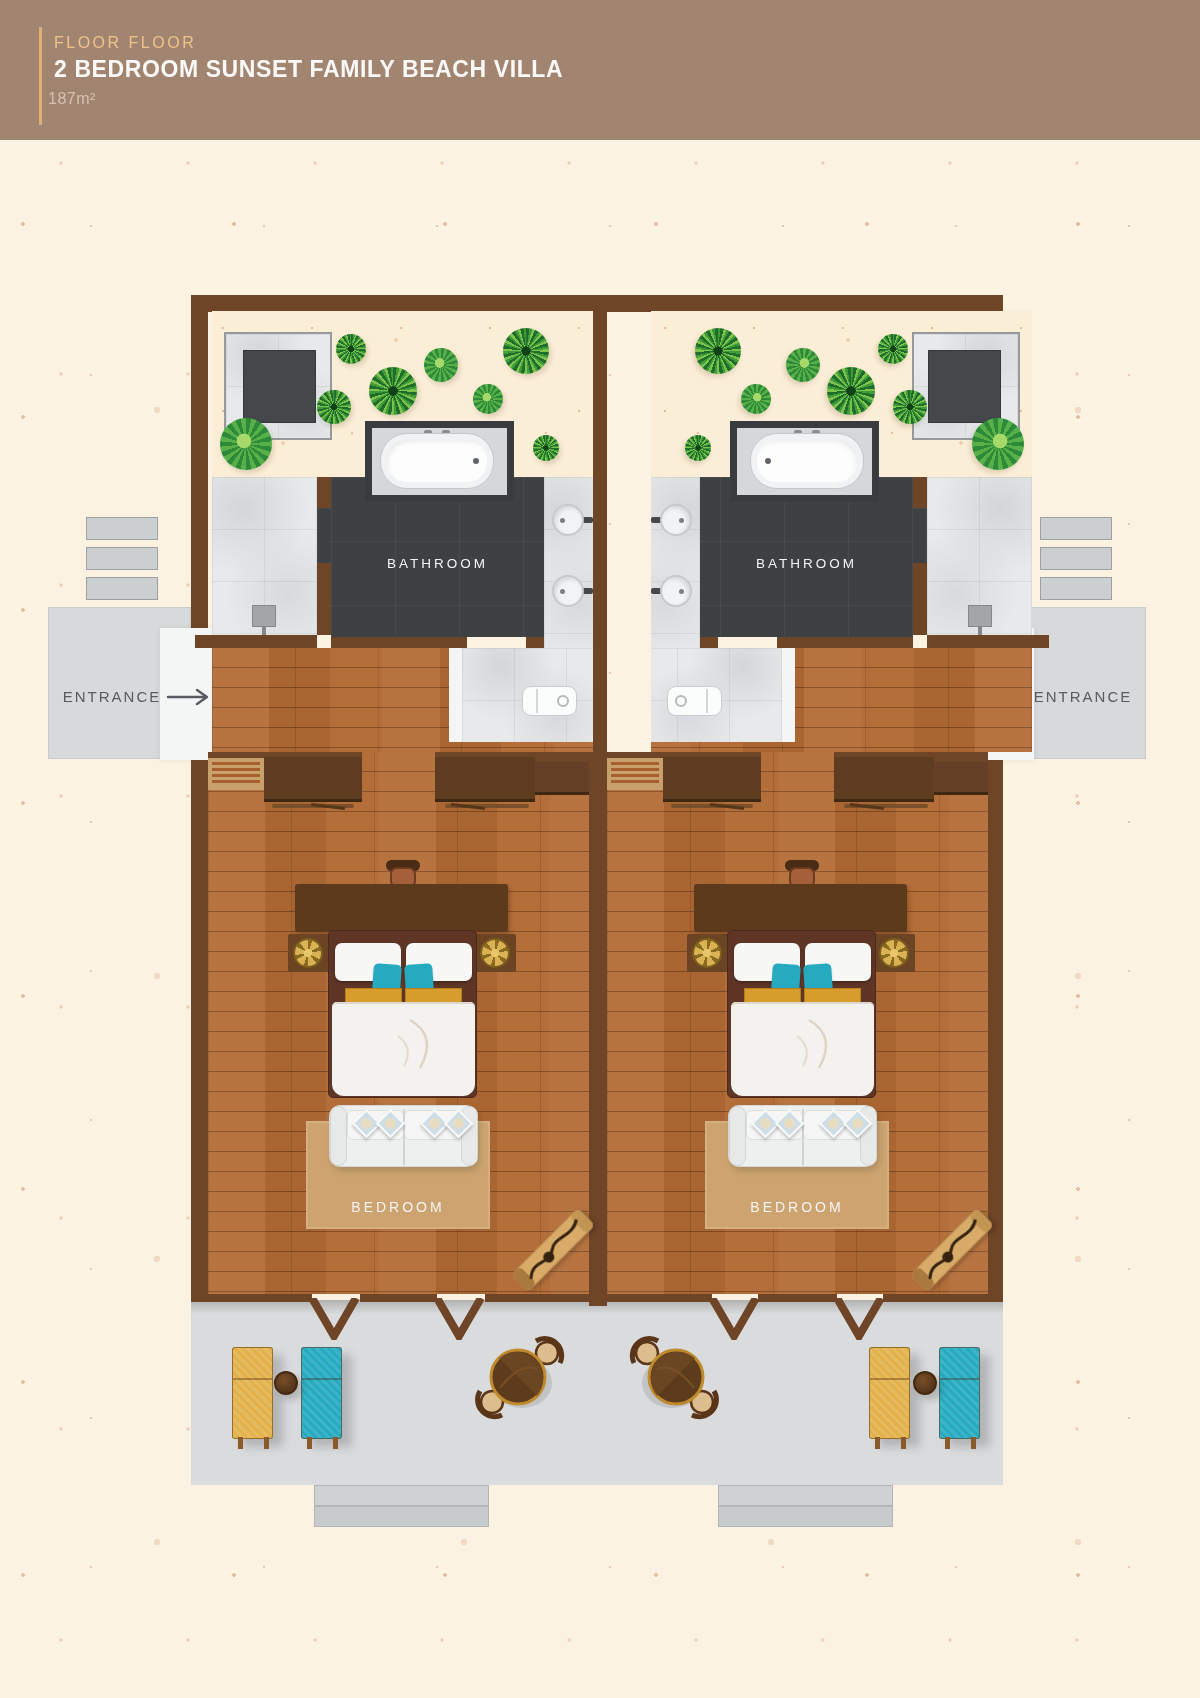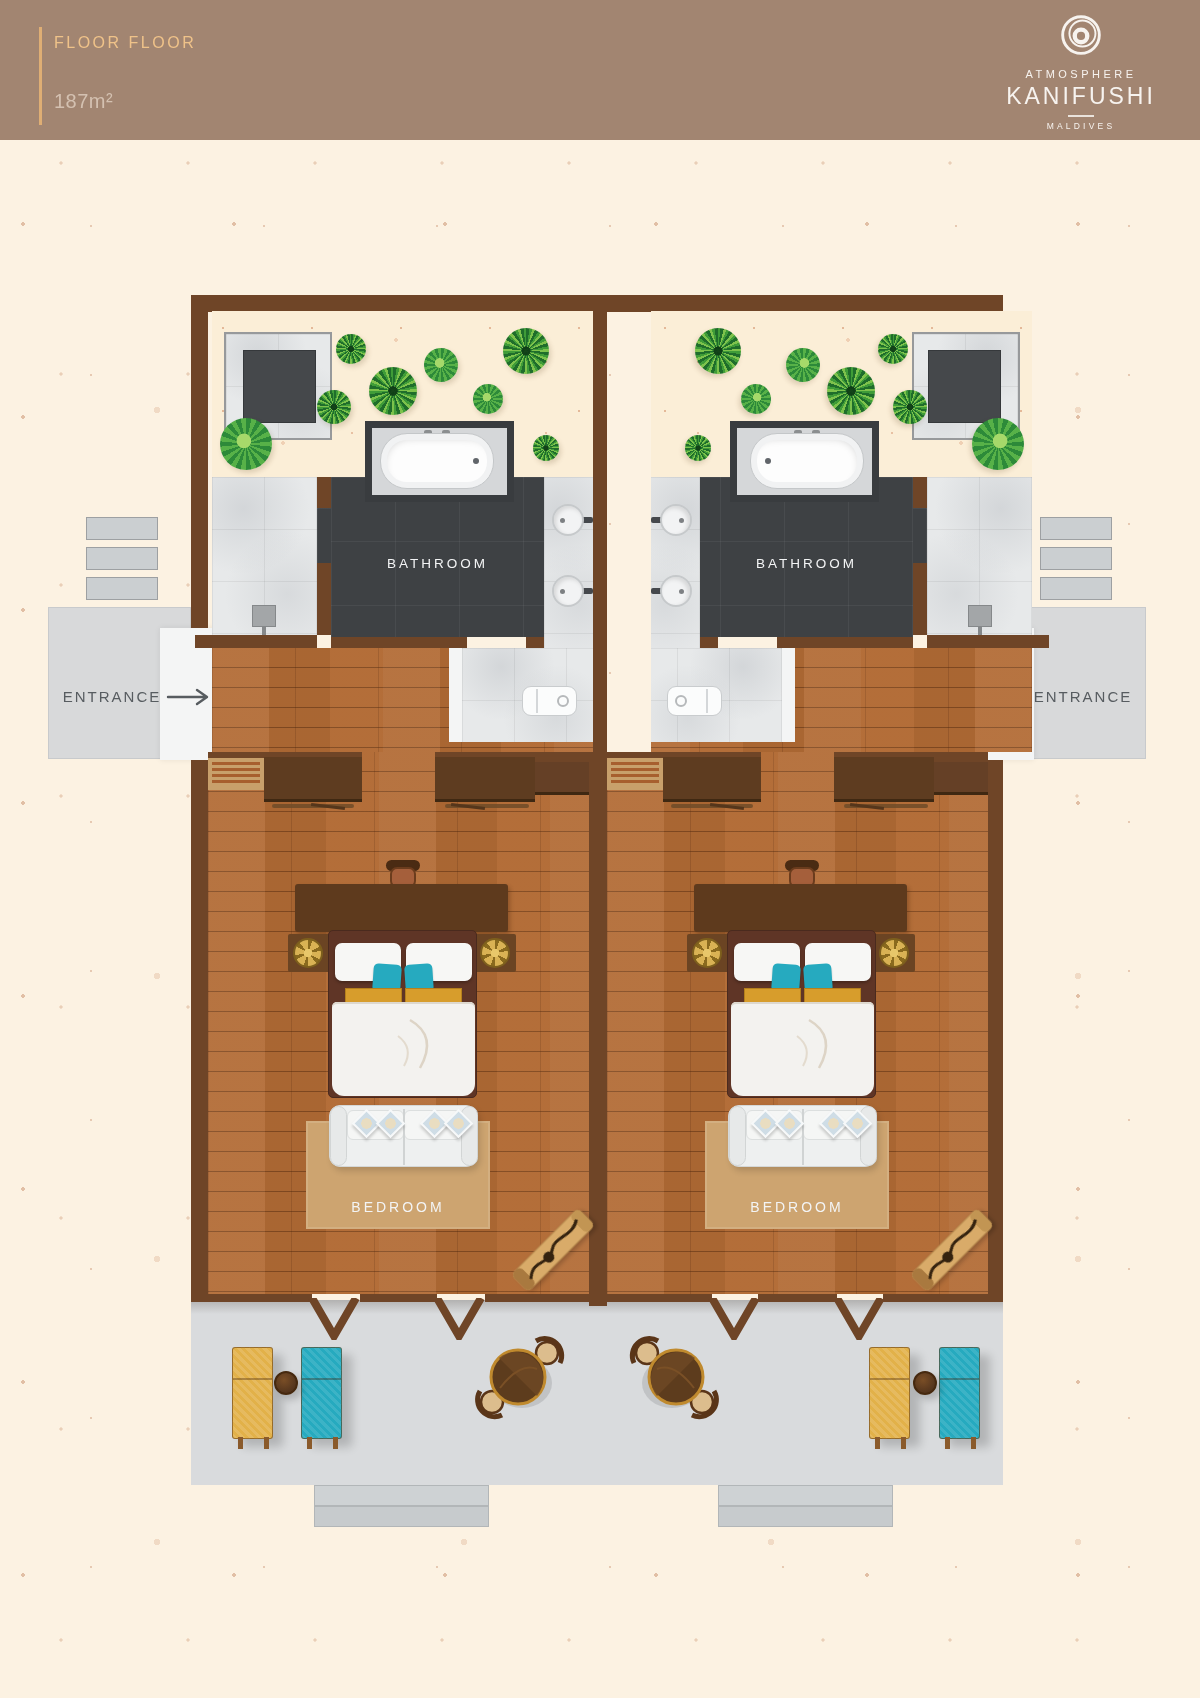--- a/index.html
+++ b/index.html
@@ -11,21 +11,21 @@
       radial-gradient(circle 2px at 23px 31px, rgba(198,140,104,.5) 98%, transparent),
       radial-gradient(circle 1.3px at 91px 77px, rgba(198,140,104,.4) 98%, transparent),
       radial-gradient(circle 3px at 157px 127px, rgba(210,155,120,.28) 98%, transparent),
       radial-gradient(circle 1.6px at 61px 163px, rgba(198,140,104,.35) 98%, transparent);
     background-size:211px 193px, 173px 149px, 307px 283px, 127px 211px;}
   
   #header{position:absolute;left:0;top:0;width:1200px;height:140px;background:var(--header-bg,#a28571);}
   #goldline{position:absolute;left:39px;top:27px;width:3px;height:98px;background:var(--accent-gold,#dfae74);}
   #eyebrow{position:absolute;left:54px;top:34px;font-size:16px;letter-spacing:2.5px;color:#efc289;font-weight:500;}
   #title{position:absolute;left:54px;top:56px;font-size:23px;letter-spacing:.6px;color:#fbf9f7;font-weight:700;}
-  #area{position:absolute;left:54px;top:90px;font-size:20px;letter-spacing:.5px;color:#d4c1b1;}
+  #area{position:absolute;left:48px;top:90px;font-size:16px;letter-spacing:.5px;color:#d4c1b1;}
   #logo{position:absolute;left:961px;top:8px;width:240px;text-align:center;color:#f7f3ef;}
   #logo .l-top{font-size:11px;letter-spacing:3.5px;margin-top:2px;}
   #logo .l-main{font-size:23px;letter-spacing:3px;margin-top:3px;font-weight:400;}
   #logo .l-rule{width:26px;height:1.5px;background:#f7f3ef;opacity:.85;margin:5px auto 4px auto;}
   #logo .l-sub{font-size:8.5px;letter-spacing:3.2px;}
   
   .wall{position:absolute;background:var(--wall,#6f4527);}
   .wood{background-color:var(--wood,#b26b35);
     background-image:
       repeating-linear-gradient(90deg, rgba(255,255,255,.06) 0 57px, rgba(0,0,0,.05) 57px 118px, rgba(255,255,255,.02) 118px 171px),
@@ -131,32 +131,22 @@
   .vmark{position:absolute;}
 </style>
 </head>
 <body>
 
 <div id="canvas">
 
   <div id="header">
     <div id="goldline"></div>
     <div id="eyebrow">FLOOR FLOOR</div>
+    <div id="title">2 BEDROOM SUNSET FAMILY BEACH VILLA</div>
     <div id="area">187m²</div>
-    <div id="logo">
-      <svg width="54" height="54" viewBox="0 0 56 56">
-        <circle cx="28" cy="28" r="19" fill="none" stroke="#f7f3ef" stroke-width="3"></circle>
-        <circle cx="29.5" cy="26.5" r="13.5" fill="none" stroke="#f7f3ef" stroke-width="2"></circle>
-        <circle cx="28" cy="29" r="6.5" fill="none" stroke="#f7f3ef" stroke-width="4.5"></circle>
-      </svg>
-      <div class="l-top">ATMOSPHERE</div>
-      <div class="l-main">KANIFUSHI</div>
-      <div class="l-rule"></div>
-      <div class="l-sub">MALDIVES</div>
-    </div>
   </div>
 
   <div class="abs deckgray" style="left:191px;top:1300px;width:812px;height:185px;">
     <div class="deckshadow"></div>
   </div>
   <div class="steps" style="left:314px;top:1485px;width:175px;height:43px;">
     <div class="st" style="top:0;"></div>
       <div class="st" style="top:21px;background:#c7cbcd;"></div>
   </div>
   <div class="steps" style="left:718px;top:1485px;width:175px;height:43px;">

